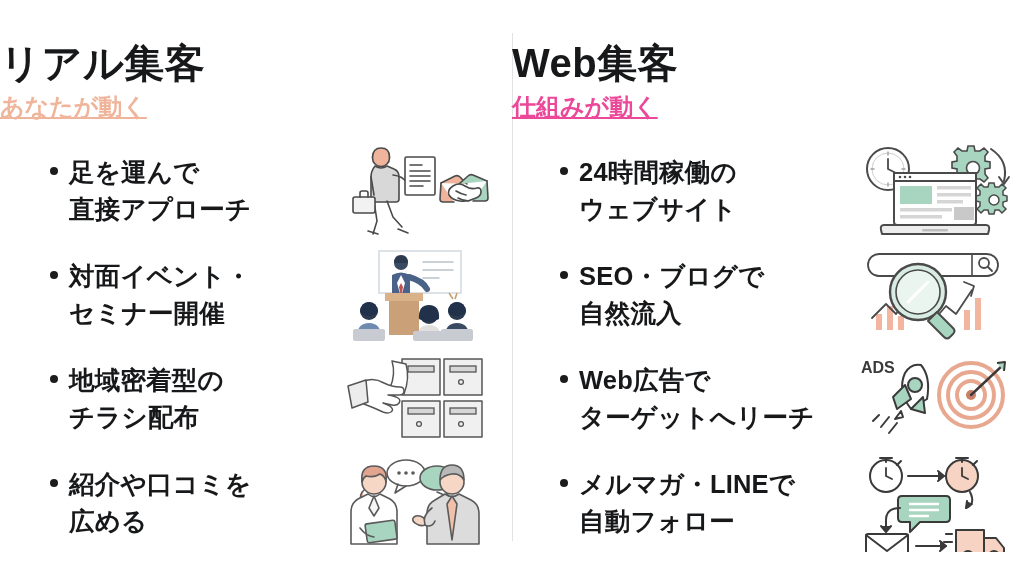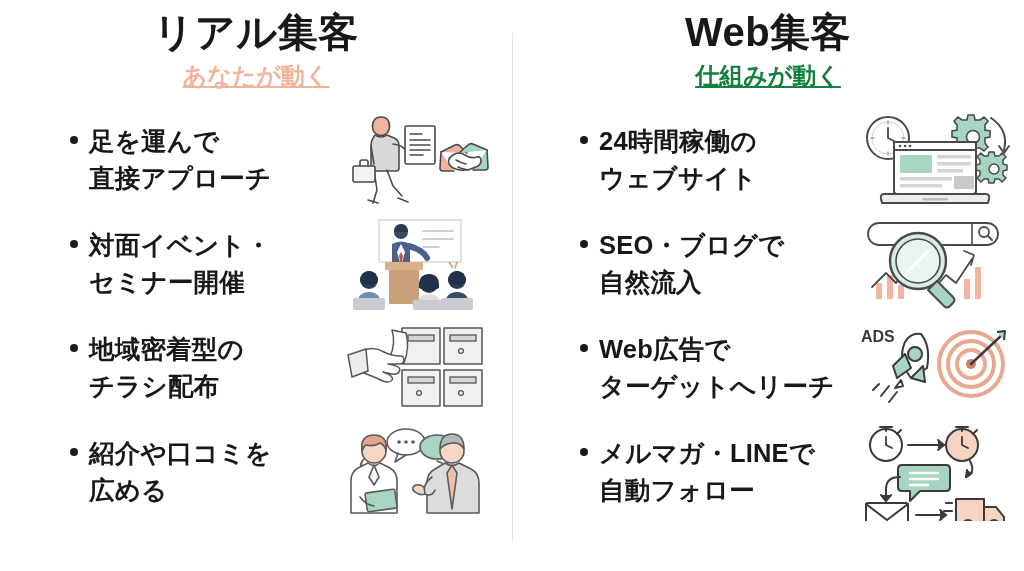--- a/index.html
+++ b/index.html
@@ -38,22 +38,22 @@
   .column {
     width: 512px;
     height: 571px;
     box-sizing: border-box;
     display: flex;
     flex-direction: column;
     position: relative;
   }
 
   .col-header {
-    text-align: center;
-    padding-top: 11px;
+    text-align: left;
+    padding-top: 42px;
   }
   .col-title {
     font-size: 40px;
     font-weight: 700;
     line-height: 1.08;
     letter-spacing: 0.5px;
     color: #17181a;
     margin: 0;
     white-space: nowrap;
   }
@@ -80,21 +80,20 @@
     align-items: center;
     position: relative;
   }
 
   .bullet-wrap {
     display: flex;
     align-items: flex-start;
     padding-left: 50px;
     width: 300px;
     box-sizing: border-box;
-    margin-left: 20px;
   }
   .col-right .bullet-wrap { padding-left: 48px; width: 310px; }
 
   .bullet {
     width: 8px;
     height: 8px;
     border-radius: 50%;
     background: #1c1c1c;
     flex: none;
     margin-top: 13px;
@@ -297,21 +296,21 @@
           </svg>
         </div>
       </div>
 
     </div>
   </div>
 
   <div class="column col-right">
     <div class="col-header">
       <h1 class="col-title">Web集客</h1>
-      <div class="col-subtitle sub-right" style="color: #15803d;">仕組みが動く</div>
+      <div class="col-subtitle sub-right" style="color: #ec4899;">仕組みが動く</div>
     </div>
 
     <div class="items">
 
       <div class="item">
         <div class="bullet-wrap">
           <span class="bullet"></span>
           <span class="item-text">24時間稼働の
 ウェブサイト</span>
         </div>

